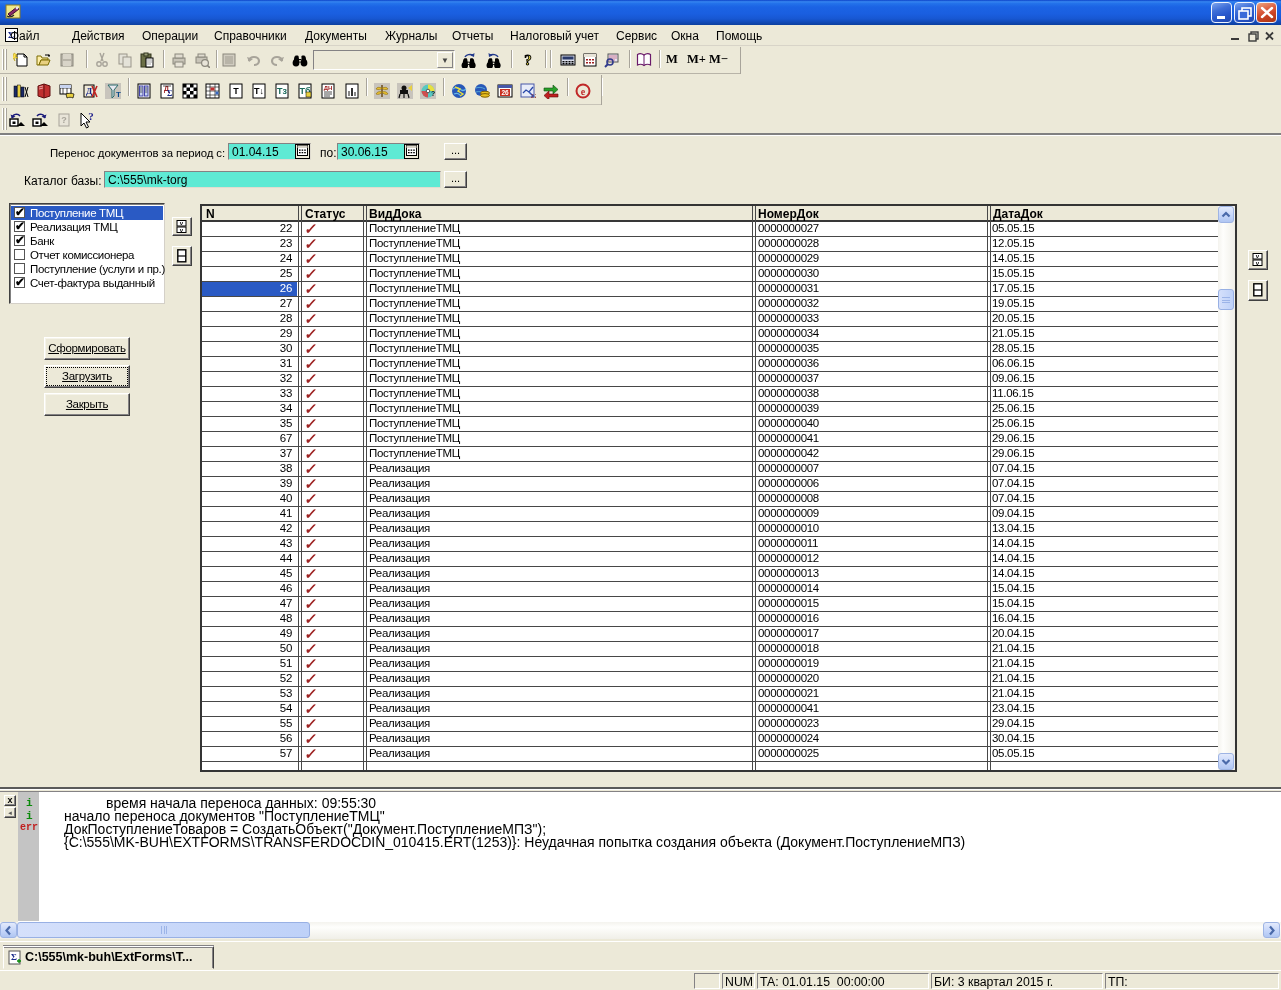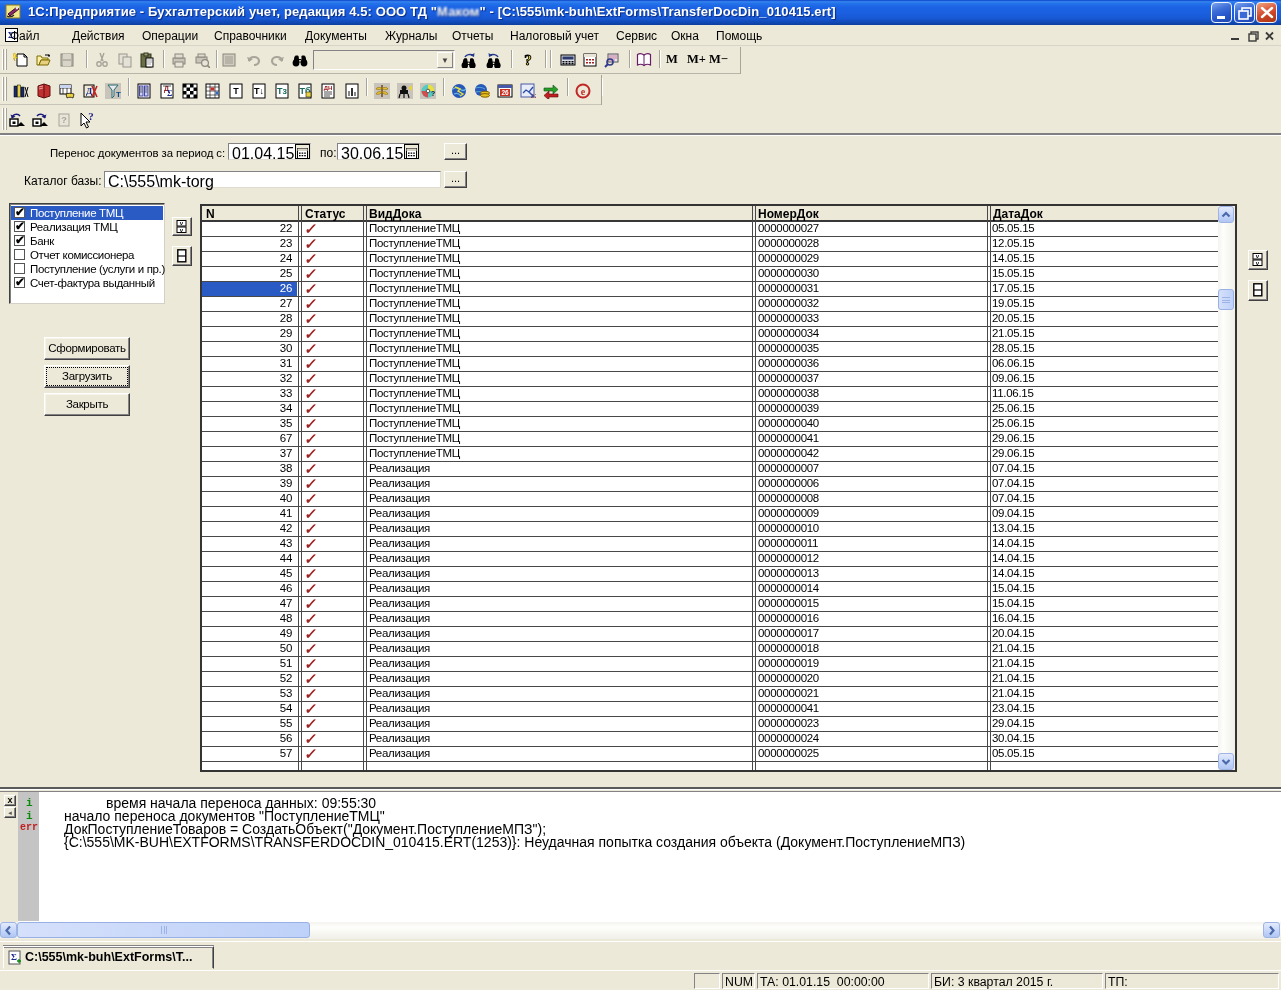--- a/index.html
+++ b/index.html
@@ -34,42 +34,42 @@
  background:#808080; border-bottom:1px solid #fff; }
 #tb1edge { position:absolute; left:740px; top:47px; width:1px; height:27px; background:#a8a49a; }
 #tb2edge { position:absolute; left:601px; top:75px; width:1px; height:30px; background:#a8a49a; }
 .combo { position:absolute; left:313px; top:4px; width:142px; height:20px; background:#ece9d8;
  border:1px solid; border-color:#848284 #fff #fff #848284; }
 .combo .cardn { position:absolute; right:1px; top:1px; width:16px; height:16px; background:#ece9d8;
  border:1px solid; border-color:#fff #848284 #848284 #fff; font-size:8px; color:#444; text-align:center; line-height:15px; }
 .mbtn { position:absolute; top:6px; font-size:12.5px; font-weight:bold; color:#000; font-family:"Liberation Serif",serif; }
 
 .lbl { position:absolute; font-size:12px; color:#000; white-space:nowrap; }
-.inp { position:absolute; background:#ffffff; border:1px solid; border-color:#848284 #e0dcd0 #e0dcd0 #848284;
- font-size:16px; color:#000; padding:1px 0 0 3px; white-space:nowrap; }
+.inp { position:absolute; background:#5eead4; border:1px solid; border-color:#848284 #e0dcd0 #e0dcd0 #848284;
+ font-size:12px; color:#000; padding:1px 0 0 3px; white-space:nowrap; }
 .calb { position:absolute; right:0px; top:0px; width:15px; height:15px; background:#ece9d8;
  border:1px solid #000; text-align:center; }
 .dots { position:absolute; width:23px; height:17px; background:#ece9d8; border:1px solid;
  border-color:#fff #404040 #404040 #fff; box-shadow:inset -1px -1px 0 #848284, inset 1px 1px 0 #ece9d8;
  font-size:11px; text-align:center; line-height:13px; color:#000; }
 
 #lbox { position:absolute; left:9px; top:203px; width:156px; height:101px; background:#fff;
  border:1px solid; border-color:#404040 #d4d0c8 #d4d0c8 #404040; box-shadow:inset 1px 1px 0 #808080; }
 .lit { position:absolute; left:1px; right:1px; height:14px; }
 .lit.sel { background:#2a5ac4; }
 .lit.sel .lt { color:#fff; }
 .cb { position:absolute; left:3px; top:1px; width:11px; height:11px; background:#fff;
  border:1px solid #555; }
 .cbm { position:absolute; left:0px; top:-3px; font-size:12px; font-weight:bold; color:#000; }
 .lt { position:absolute; left:19px; top:0.5px; font-size:11.5px; letter-spacing:-0.35px; color:#000; white-space:nowrap; }
 
 .pbtn { position:absolute; left:44px; width:86px; height:23px; background:#ece9d8;
  border:1px solid; border-color:#fff #404040 #404040 #fff;
  box-shadow:inset -1px -1px 0 #848284, inset 1px 1px 0 #f6f4ea;
- font-size:11.5px; letter-spacing:-0.3px; color:#000; text-align:center; line-height:21px; }
+ font-size:11.5px; letter-spacing:-0.3px; color:#000; text-align:center; line-height:21px;text-decoration:underline; }
 .pbtn.foc { }
 .pbtn.foc::after { content:""; position:absolute; left:1px; top:1px; right:1px; bottom:1px;
  border:1px dotted #000; }
 .sqbtn { position:absolute; background:#ece9d8; border:1px solid; border-color:#fff #404040 #404040 #fff;
  box-shadow:inset -1px -1px 0 #848284; }
 .sqbtn svg { display:block; margin:2px auto 0; }
 
 #tbl { position:absolute; left:200px; top:204px; width:1037px; height:568px; background:#fff;
  border:2px solid #343434; overflow:hidden; }
 #thead { position:absolute; left:0; top:0; width:1033px; height:16px; background:#ece9d8;
@@ -113,21 +113,20 @@
 .spanl span { position:absolute; left:2px; top:1px; font-size:12.3px; white-space:nowrap; }
 </style></head>
 <body>
 <div id="title">
   <div class="abs" style="left:5px;top:3px"><svg width="17" height="17" viewBox="0 0 17 17">
         <rect x="1" y="2" width="14" height="13" fill="#f0e88a" stroke="#8a7a20"></rect>
         <path d="M3 11L12 4l2 2-9 7z" fill="#8a2a6a" stroke="#401030"></path>
         <path d="M2 13c2 1 5 1 7-1" stroke="#222" stroke-width="1.1" fill="none"></path>
         <circle cx="12" cy="5" r="1.4" fill="#e8e0f0"></circle>
       </svg></div>
-  <div class="txt">1С:Предприятие - Бухгалтерский учет, редакция 4.5: ООО ТД "<span style="filter:blur(1.2px)">Маком</span>" - [C:\555\mk-buh\ExtForms\TransferDocDin_010415.ert]</div>
   <div class="wbtn" style="left:1211px">
       <svg width="21" height="20" viewBox="0 0 21 20">
         <rect x="5" y="13" width="8" height="3" fill="#fff"></rect>
       </svg>
     </div>
   <div class="wbtn" style="left:1234px">
       <svg width="21" height="20" viewBox="0 0 21 20">
         <rect x="7" y="5" width="9" height="8" fill="none" stroke="#fff" stroke-width="1.6"></rect>
         <rect x="4" y="8" width="9" height="8" fill="#3a6ad8" stroke="#fff" stroke-width="1.6"></rect>
       </svg>

